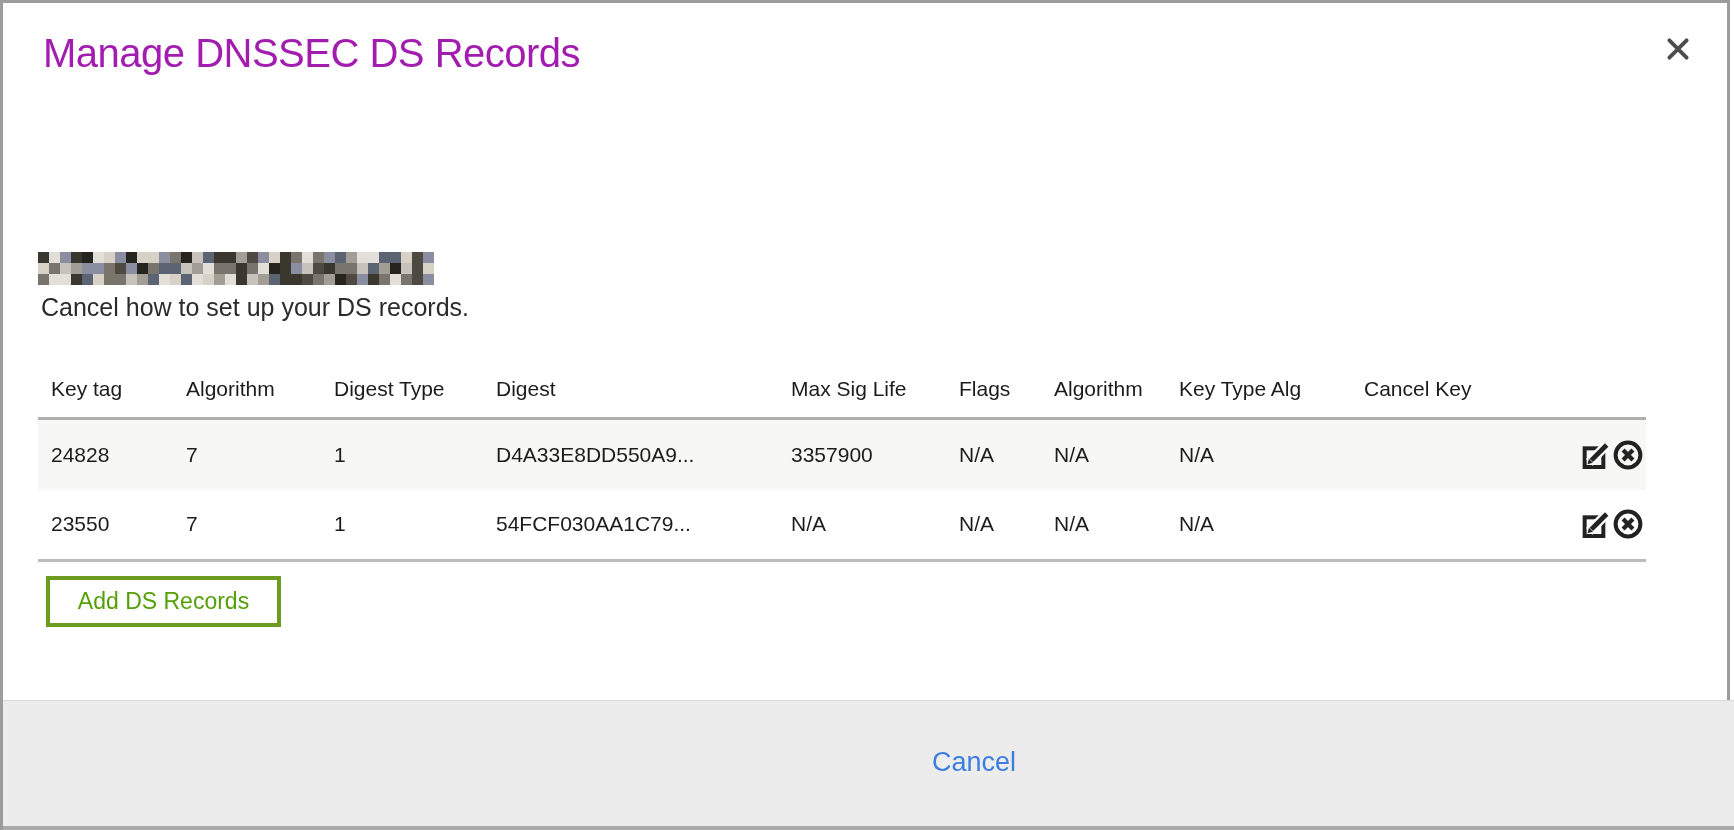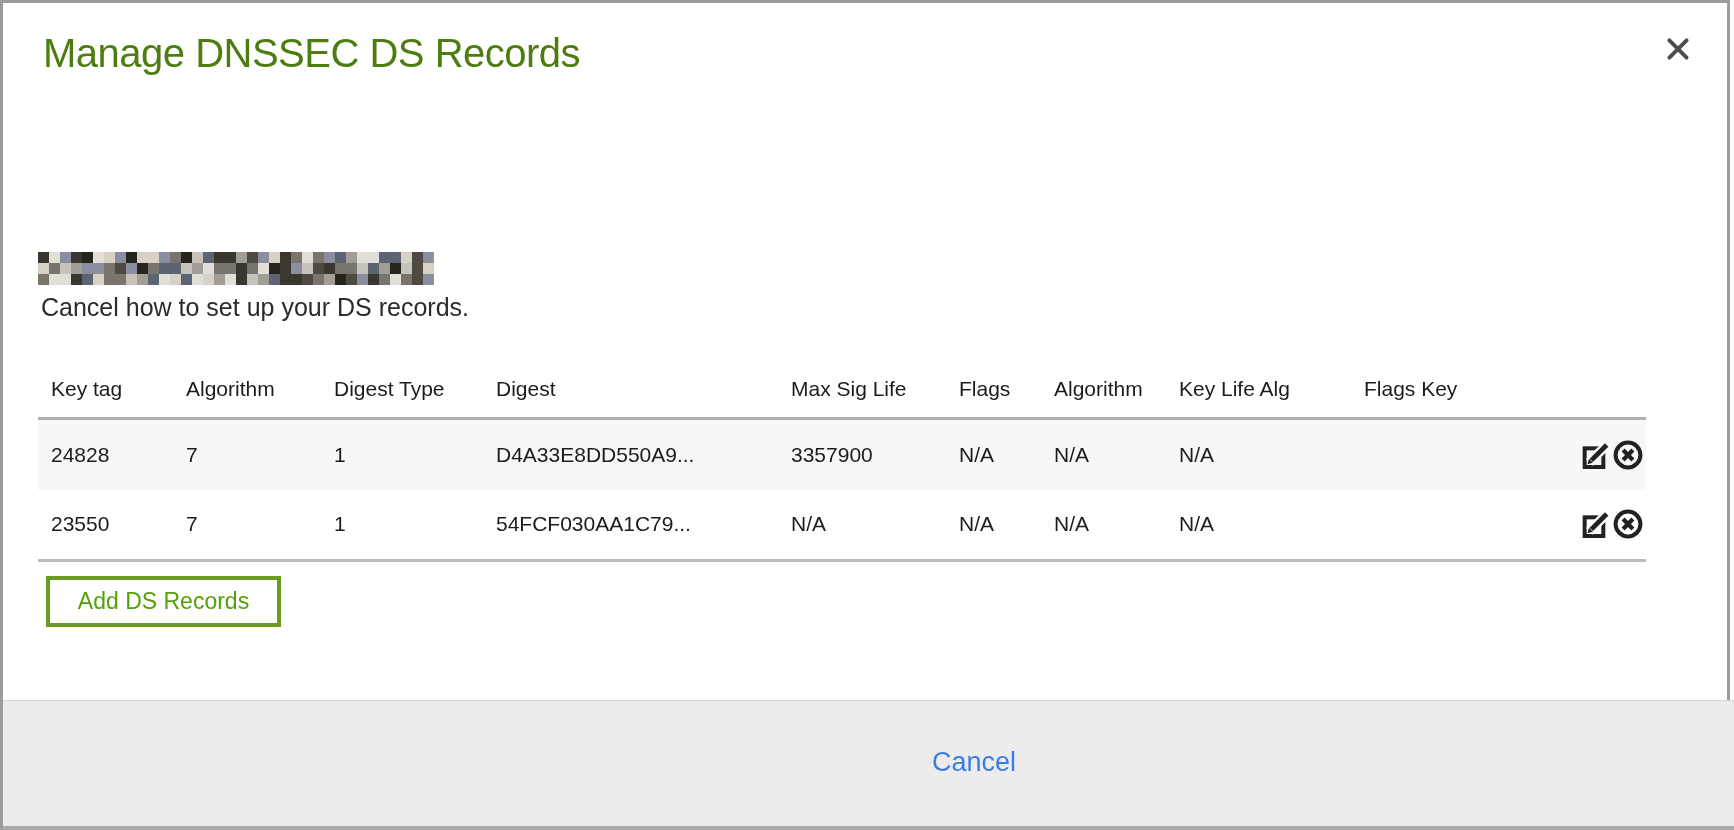--- a/index.html
+++ b/index.html
@@ -10,21 +10,21 @@
     width:1734px; height:830px;
     position:relative; overflow:hidden;
   }
   .frame {
     position:absolute; left:0; top:0; width:1730px; height:830px;
     border:3px solid #9c9c9c; border-bottom:none;
     background:#ffffff;
   }
   .modal-title {
     position:absolute; left:40px; top:28px;
-    font-size:40px; font-weight:300; letter-spacing:-0.5px; color:#4d7c0f;
+    font-size:40px; font-weight:300; letter-spacing:-0.5px; color:#a21caf;
   }
   .close-btn {
     position:absolute; left:1658px; top:30px; width:34px; height:34px;
     background:none; border:none; cursor:pointer; padding:0;
   }
   .redacted-domain {
     position:absolute; left:35px; top:249px; width:396px; height:33px;
     display:grid; grid-template-columns:repeat(36,1fr); grid-template-rows:repeat(3,1fr);
   }
   .instruction {
@@ -227,22 +227,22 @@
     </colgroup>
     <thead>
       <tr>
         <th>Key tag</th>
         <th>Algorithm</th>
         <th>Digest Type</th>
         <th>Digest</th>
         <th>Max Sig Life</th>
         <th>Flags</th>
         <th>Algorithm</th>
-        <th>Key Life Alg</th>
-        <th>Flags Key</th>
+        <th>Key Type Alg</th>
+        <th>Cancel Key</th>
         <th></th>
       </tr>
     </thead>
     <tbody>
       <tr>
         <td>24828</td>
         <td>7</td>
         <td>1</td>
         <td>D4A33E8DD550A9...</td>
         <td>3357900</td>

